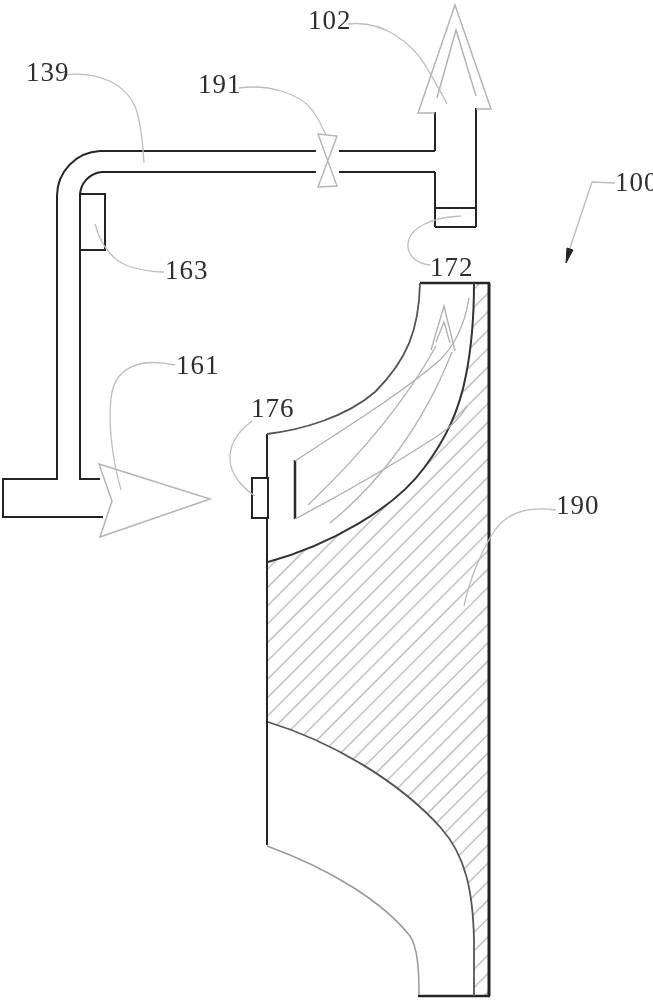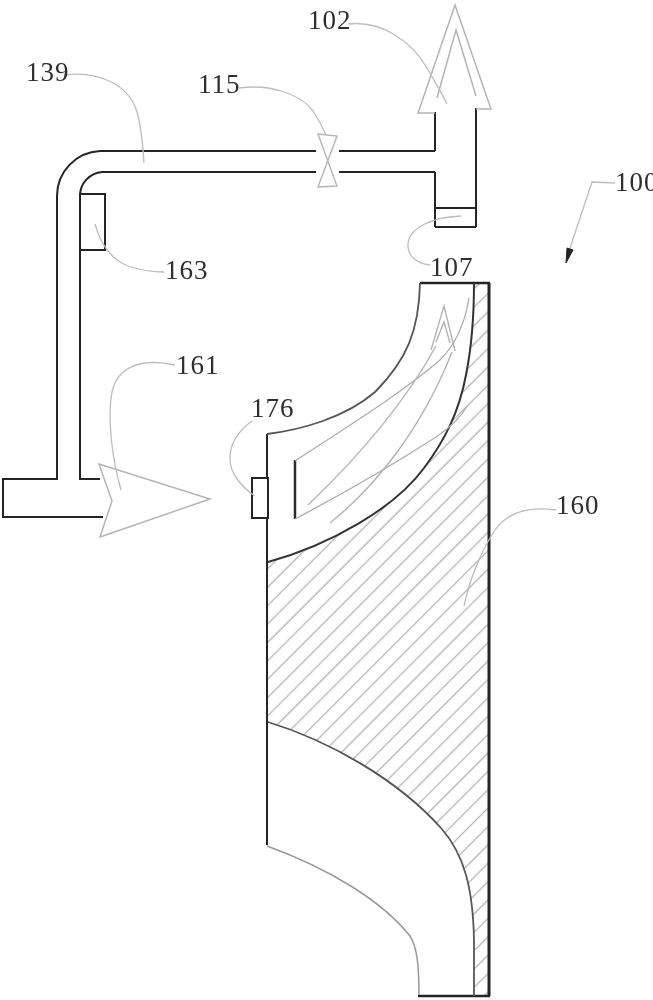--- a/index.html
+++ b/index.html
@@ -119,21 +119,21 @@
       <path d="M 175,365 C 138,357 117,369 112,392 C 107,418 112,458 121,490"></path>
       <path d="M 252,421 C 237,432 229,446 230,461 C 231,473 240,486 255,496"></path>
       <path d="M 430,265 C 413,263 405,252 409,239 C 413,227 432,219 450,217 L 461,216"></path>
       <path d="M 556,510 C 528,506 507,513 495,530 C 483,548 470,577 464,606"></path>
     </g>
     <polygon points="566,263 573,250 567,248" fill="#242424" stroke="#242424" stroke-width="1"></polygon>
   </svg>
 
   <div class="ref-label" style="left:308px;top:7px">102</div>
   <div class="ref-label" style="left:26px;top:59px">139</div>
-  <div class="ref-label" style="left:198px;top:71px">115</div>
+  <div class="ref-label" style="left:198px;top:71px">191</div>
   <div class="ref-label" style="left:615px;top:169px">100</div>
   <div class="ref-label" style="left:165px;top:257px">163</div>
-  <div class="ref-label" style="left:430px;top:254px">107</div>
+  <div class="ref-label" style="left:430px;top:254px">172</div>
   <div class="ref-label" style="left:176px;top:352px">161</div>
   <div class="ref-label" style="left:251px;top:395px">176</div>
-  <div class="ref-label" style="left:556px;top:492px">160</div>
+  <div class="ref-label" style="left:556px;top:492px">190</div>
 
 </div>
 
 </body></html>

